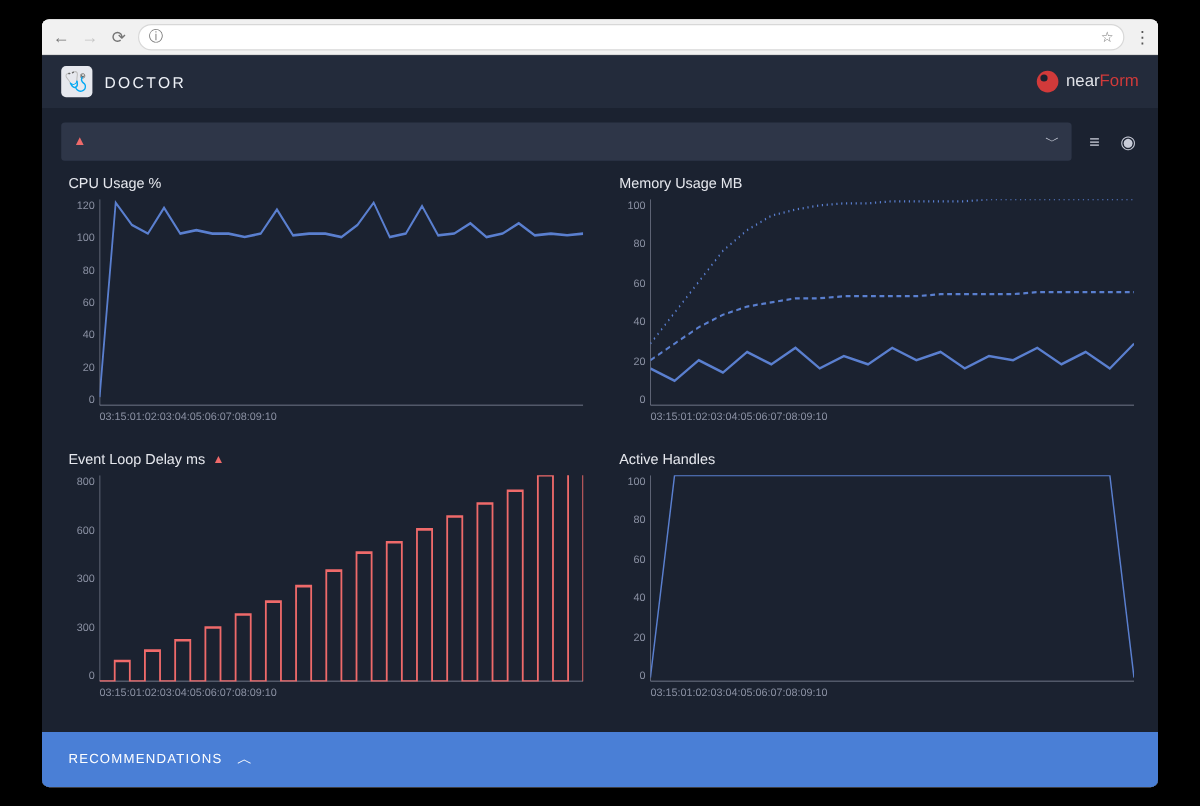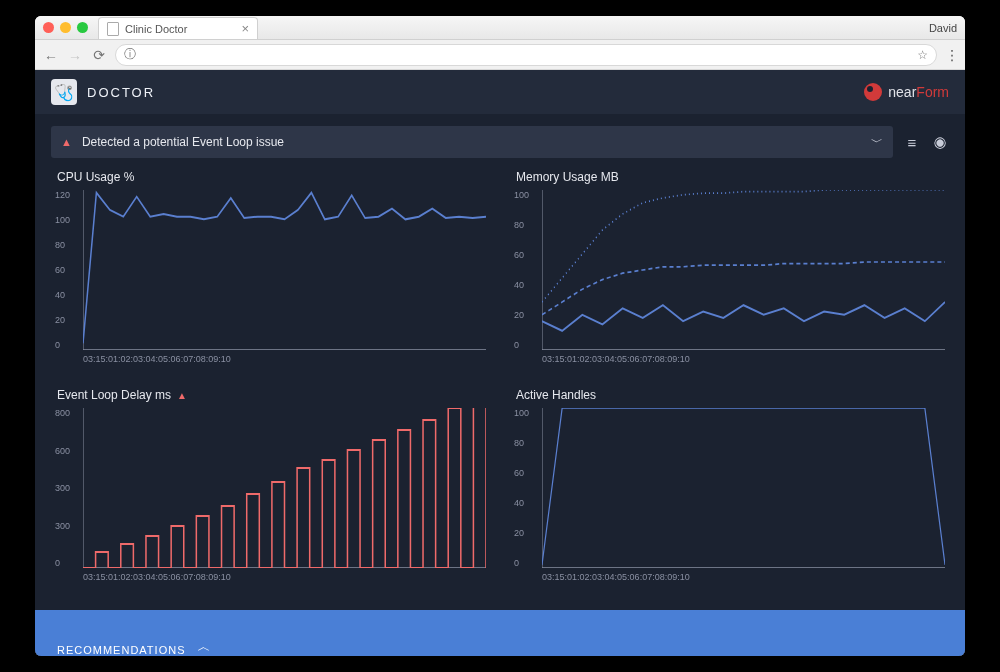--- a/index.html
+++ b/index.html
@@ -127,21 +127,21 @@
     display:flex; flex-direction:column;
   }
   .chart-title { font-size:12px; color:#e6e8ee; margin: 2px 0 6px 2px; display:flex; align-items:center; gap:6px;}
   .chart-title .warn-tri{font-size:10px;}
   .plot {
     flex:1; position:relative;
   }
   .yaxis {
     position:absolute; left:0; top:0; bottom:18px;
     display:flex; flex-direction:column; justify-content:space-between;
-    font-size:9px; color:#8a90a2; width:24px;
+    font-size:9px; color:#8a90a2; text-align:right; width:24px;
   }
   .xaxis {
     position:absolute; left:28px; right:0; bottom:0; height:14px;
     display:flex; 
     font-size:9px; color:#8a90a2;
   }
   .plot svg {
     position:absolute; left:28px; right:0; top:0; bottom:18px;
     width: calc(100% - 28px); height: calc(100% - 18px);
   }
@@ -150,43 +150,30 @@
   .mem-line { stroke:#5a7fcf; stroke-width:1.5; fill:none; }
   .mem-dash { stroke:#5a7fcf; stroke-width:1.3; fill:none; stroke-dasharray:4 3; }
   .mem-dot  { stroke:#5a7fcf; stroke-width:1.3; fill:none; stroke-dasharray:1 3; }
   .delay-line { stroke:#ef6a6a; stroke-width:1.5; fill:none; }
   .handles-line { stroke:#5a7fcf; stroke-width:1.2; fill:none; }
 
   .footer {
     height: 46px;
     background:#4a7fd6;
     color:#fff;
-    display:flex; align-items:flex-end;
+    display:flex; align-items:center;
     padding: 0 22px; gap:12px;
     font-size:11px; letter-spacing:1px;
   }
 </style>
 </head>
 <body>
 
 <div class="window">
 
-  <div class="titlebar">
-    <div class="traffic">
-      <div class="tl r"></div>
-      <div class="tl y"></div>
-      <div class="tl g"></div>
-    </div>
-    <div class="tab">
-      <span class="page-ic"></span>
-      <span>Clinic Doctor</span>
-      <span class="x">×</span>
-    </div>
-    <span class="user">David</span>
-  </div>
 
   <div class="urlbar">
     <span class="nav-ic">←</span>
     <span class="nav-ic" style="color:#c5c5c5">→</span>
     <span class="nav-ic">⟳</span>
     <div class="url-field">
       <span class="info">ⓘ</span>
       <span class="star">☆</span>
     </div>
     <span class="menu-dots">⋮</span>
@@ -200,21 +187,20 @@
         <div class="brand-ic"></div>
         <span class="brand-text">
           <span class="nf1">near</span><span class="nf2">Form</span>
         </span>
       </div>
     </div>
 
     <div class="alert-row">
       <div class="alert-bar">
         <span class="warn-tri">▲</span>
-        <span>Detected a potential Event Loop issue</span>
         <span class="chev">﹀</span>
       </div>
       <span class="tool-ic">≡</span>
       <span class="tool-ic">◉</span>
     </div>
 
     <div class="charts">
 
       <div class="chart">
         <div class="chart-title">CPU Usage %</div>

